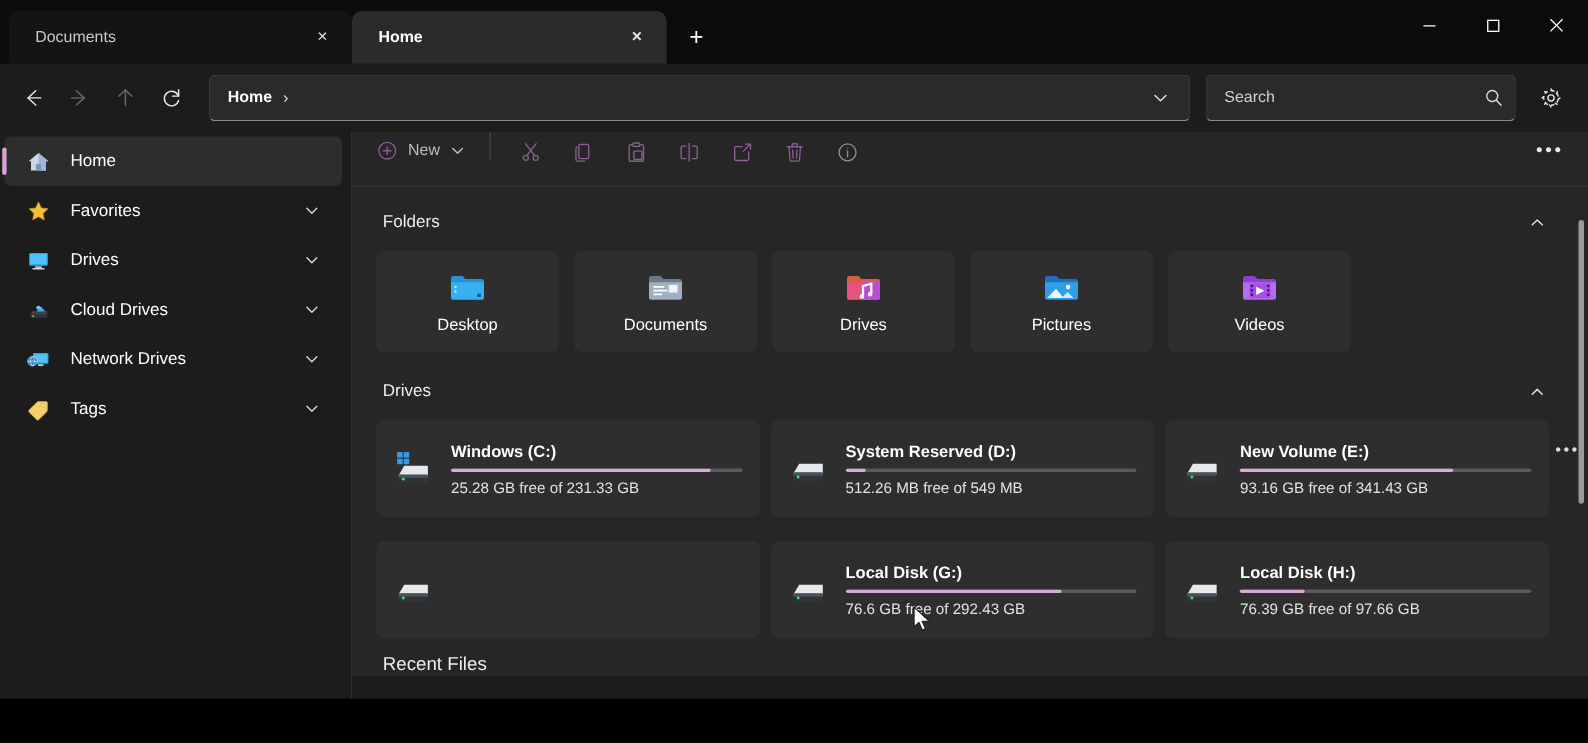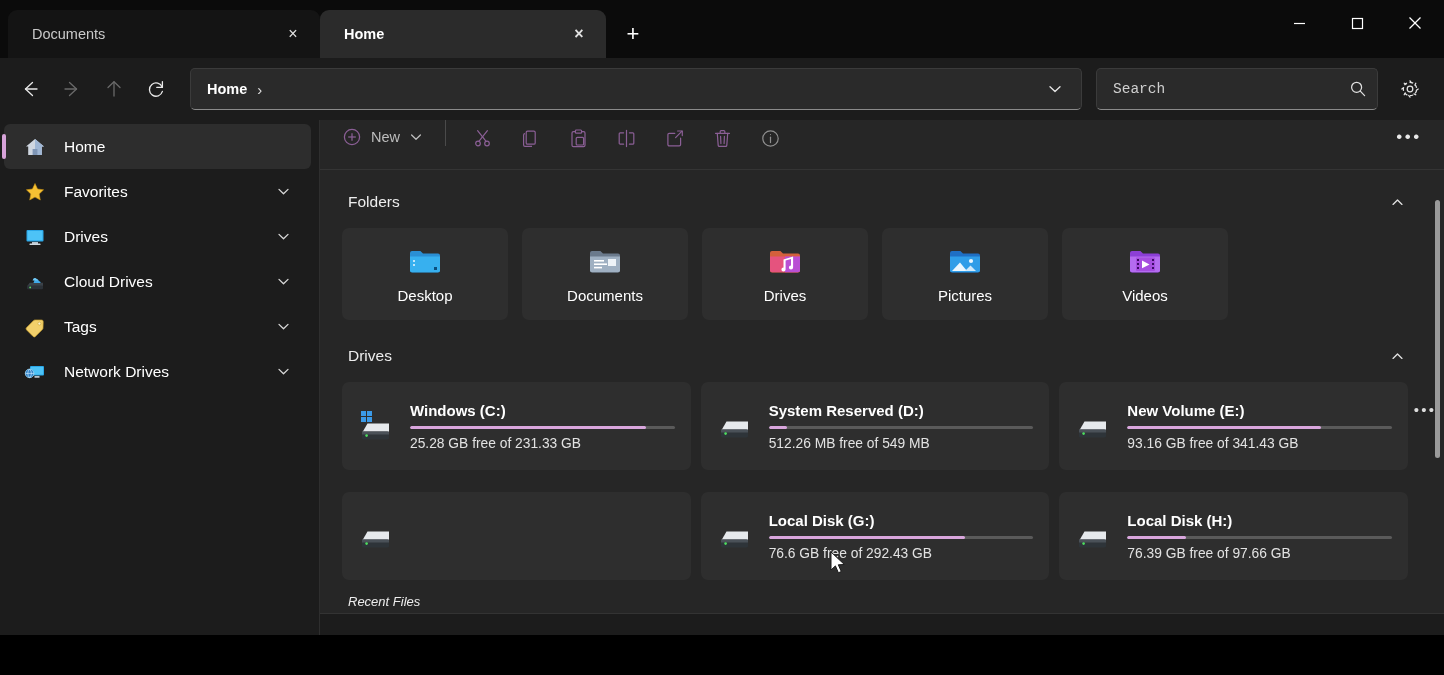--- a/index.html
+++ b/index.html
@@ -103,21 +103,21 @@
     background: #2a2a2a;
     border: 1px solid #3b3b3b;
     border-bottom: 1px solid #8a8a8a;
     border-radius: 5px;
     display: flex; align-items: center;
     padding: 0 10px 0 16px;
   }
   .searchbox input {
     flex: 1; background: transparent; border: none; outline: none;
     color: #e8e8e8; font-size: 14.5px;
-    font-family: Liberation Mono, monospace;
+    font-family: Liberation Sans, sans-serif;
   }
   .searchbox input::placeholder { color: #cfcfcf; }
   .gear {
     width: 40px; height: 40px; margin-left: 10px;
     display: flex; align-items: center; justify-content: center;
     color: #e4e4e4;
   }
 
   
   .body { flex: 1; display: flex; min-height: 0; }
@@ -250,21 +250,21 @@
   .drives-row-wrap { position: relative; }
   .drive-overflow {
     position: absolute; right: -26px; top: 14px;
     width: 30px; height: 26px;
     display: flex; align-items: center; justify-content: center;
     color: #dcdcdc; letter-spacing: 2.2px; font-size: 15px;
   }
 
   .recent-head {
     padding: 14px 0 0 10px;
-    color: #ededed; font-size: 13px; font-style: italic;
+    color: #ededed; font-size: 17px;
   }
 
   
   .vscroll {
     position: absolute; right: 3px; top: 4px;
     width: 8px; bottom: 4px;
   }
   .vthumb {
     position: absolute; left: 2px; width: 5px;
     top: 26px; height: 258px;
@@ -428,54 +428,54 @@
         <span class="nicon">
           <svg width="22" height="22" viewBox="0 0 22 22">
             <path d="M3 15.6 L5.6 11.8 L19 11.8 L19 15.6 Z" fill="#3b4249"></path>
             <rect x="3" y="14.6" width="16" height="3.6" rx="1" fill="#2c3238"></rect>
             <circle cx="6.2" cy="16.4" r="0.9" fill="#5ee06a"></circle>
             <path d="M10 10.8 a2.6 2.6 0 0 1 5 -0.9 a2 2 0 0 1 1.6 2.2 L9.6 12.1 a1.6 1.6 0 0 1 0.4 -1.3 Z" fill="#3fa9e8"></path>
             <path d="M9 8.6 a2 2 0 0 1 3.7 -0.7 a1.5 1.5 0 0 1 1.2 1.7 L8.6 9.6 Z" fill="#6fc8f5"></path>
           </svg>
         </span>
         <span class="nlabel">Cloud Drives</span>
-        <span class="ncaret">
-          <svg width="15" height="15" viewBox="0 0 15 15">
-              <path d="M3 5.4 L7.5 9.8 L12 5.4" fill="none" stroke="currentColor" stroke-width="1.3" stroke-linecap="round" stroke-linejoin="round"></path>
-            </svg>
-        </span>
-      </div>
-
-      <div class="navitem">
-        <span class="nicon">
-          <svg width="22" height="22" viewBox="0 0 22 22">
-            <path d="M2.6 11.6 L9.6 4.6 a2 2 0 0 1 1.5 -0.6 L17.6 4 a1.6 1.6 0 0 1 1.6 1.6 L19 12 a2 2 0 0 1 -0.6 1.5 L11.4 20.4 a1.6 1.6 0 0 1 -2.3 0 L2.6 13.9 a1.6 1.6 0 0 1 0 -2.3 Z" fill="#f2d06b" stroke="#c9a12e" stroke-width="0.7"></path>
-            <circle cx="15.4" cy="7.6" r="1.5" fill="#fdf3cd" stroke="#c9a12e" stroke-width="0.6"></circle>
-          </svg>
-        </span>
-        <span class="nlabel">Tags</span>
         <span class="ncaret">
           <svg width="15" height="15" viewBox="0 0 15 15">
               <path d="M3 5.4 L7.5 9.8 L12 5.4" fill="none" stroke="currentColor" stroke-width="1.3" stroke-linecap="round" stroke-linejoin="round"></path>
             </svg>
         </span>
       </div>
 
       <div class="navitem">
         <span class="nicon">
           <svg width="22" height="22" viewBox="0 0 22 22">
             <rect x="6" y="5" width="14" height="9.6" rx="1" fill="#2aa7e8"></rect>
             <rect x="7" y="6" width="12" height="7.6" fill="#4dc3f7"></rect>
             <rect x="10.5" y="15" width="5" height="1.8" fill="#b9c3cc"></rect>
             <circle cx="5.6" cy="12.4" r="4.3" fill="#2e7fc4"></circle>
             <circle cx="5.6" cy="12.4" r="4.3" fill="none" stroke="#9fd9f7" stroke-width="0.8"></circle>
             <path d="M1.3 12.4 H9.9 M5.6 8.1 a6 6 0 0 1 0 8.6 a6 6 0 0 1 0 -8.6" fill="none" stroke="#cdeaff" stroke-width="0.7"></path>
           </svg>
         </span>
         <span class="nlabel">Network Drives</span>
+        <span class="ncaret">
+          <svg width="15" height="15" viewBox="0 0 15 15">
+              <path d="M3 5.4 L7.5 9.8 L12 5.4" fill="none" stroke="currentColor" stroke-width="1.3" stroke-linecap="round" stroke-linejoin="round"></path>
+            </svg>
+        </span>
+      </div>
+
+      <div class="navitem">
+        <span class="nicon">
+          <svg width="22" height="22" viewBox="0 0 22 22">
+            <path d="M2.6 11.6 L9.6 4.6 a2 2 0 0 1 1.5 -0.6 L17.6 4 a1.6 1.6 0 0 1 1.6 1.6 L19 12 a2 2 0 0 1 -0.6 1.5 L11.4 20.4 a1.6 1.6 0 0 1 -2.3 0 L2.6 13.9 a1.6 1.6 0 0 1 0 -2.3 Z" fill="#f2d06b" stroke="#c9a12e" stroke-width="0.7"></path>
+            <circle cx="15.4" cy="7.6" r="1.5" fill="#fdf3cd" stroke="#c9a12e" stroke-width="0.6"></circle>
+          </svg>
+        </span>
+        <span class="nlabel">Tags</span>
         <span class="ncaret">
           <svg width="15" height="15" viewBox="0 0 15 15">
               <path d="M3 5.4 L7.5 9.8 L12 5.4" fill="none" stroke="currentColor" stroke-width="1.3" stroke-linecap="round" stroke-linejoin="round"></path>
             </svg>
         </span>
       </div>
     </div>
 
     <div class="content">
 

